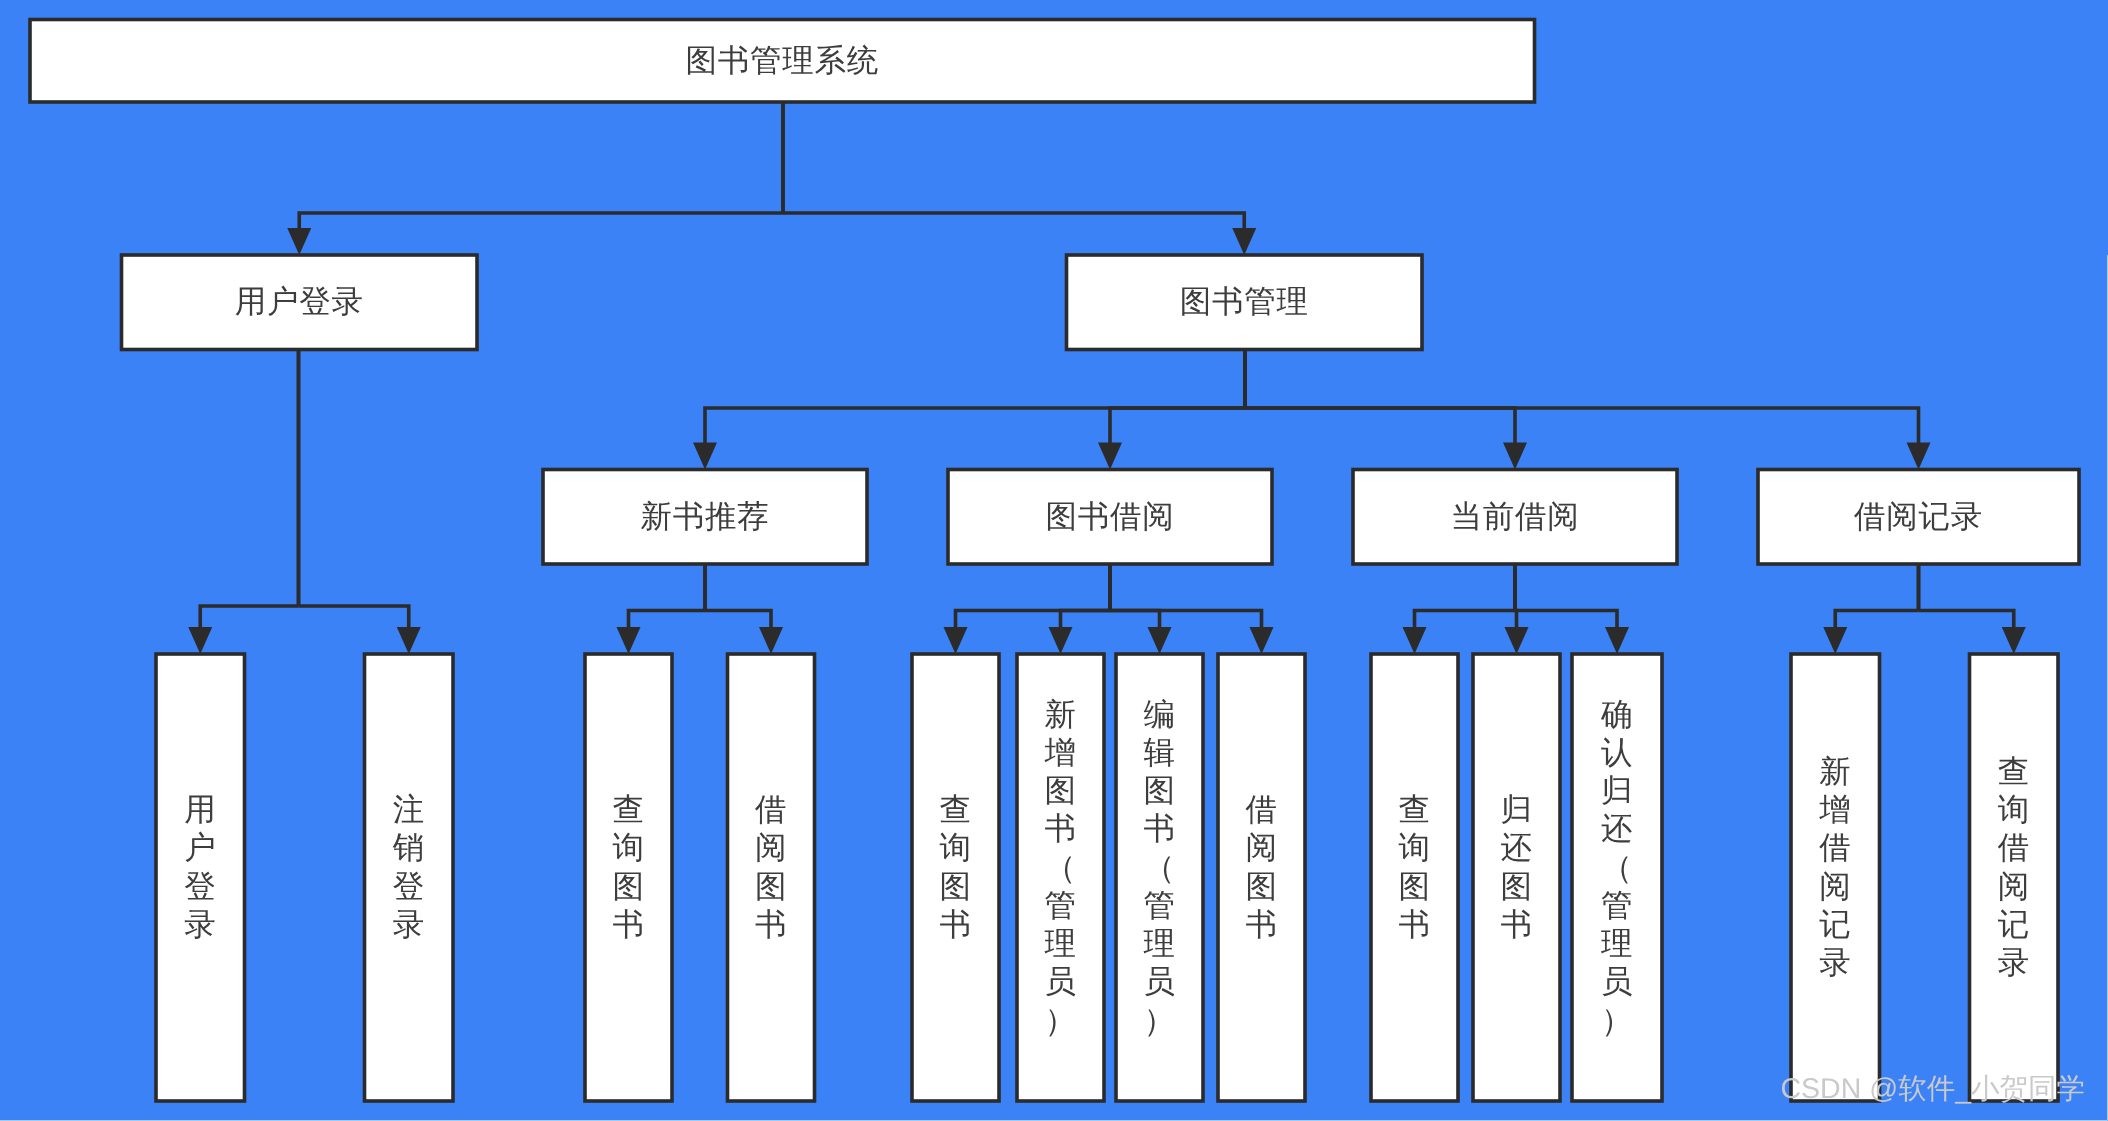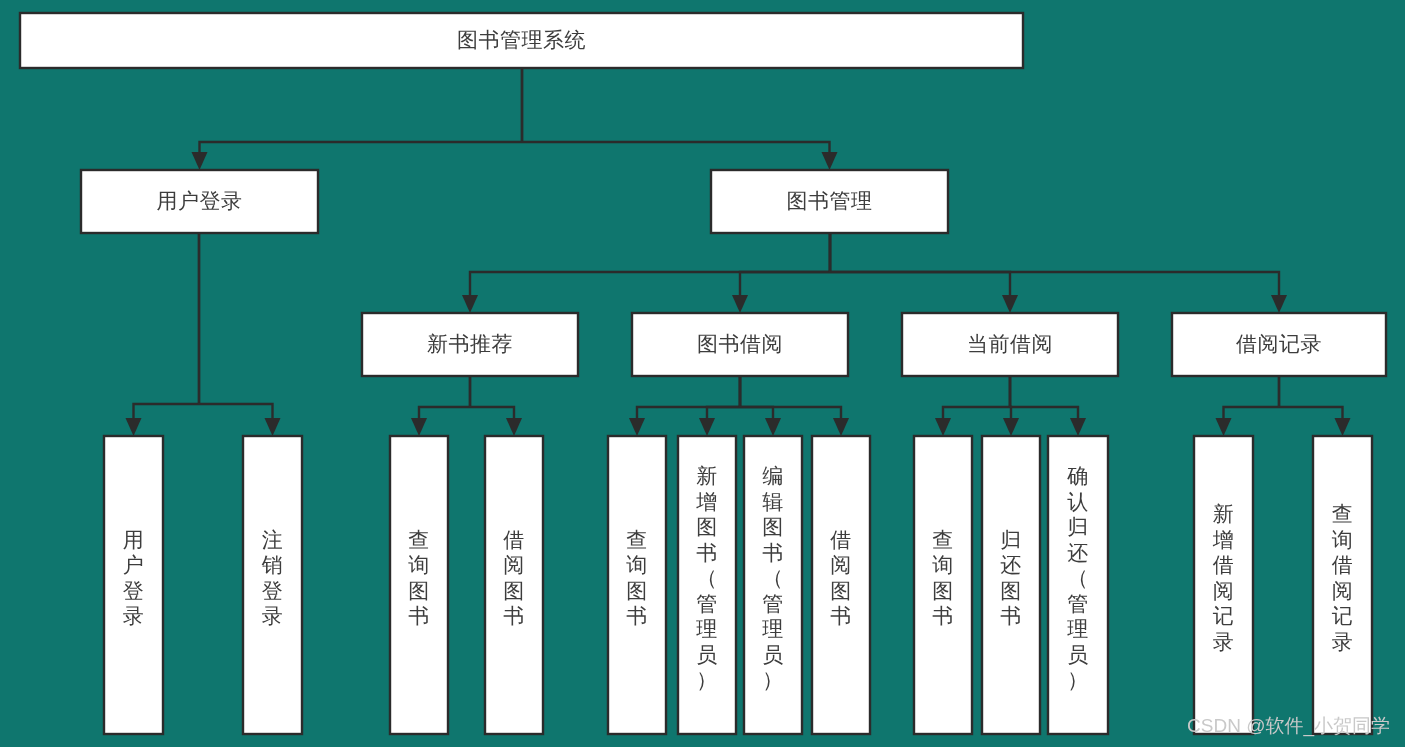--- a/index.html
+++ b/index.html
@@ -11,21 +11,21 @@
   body {
     width: 1405px;
     height: 747px;
     font-family: "Liberation Sans", "DejaVu Sans", sans-serif;
     overflow: hidden;
   }
   #diagram-root {
     position: relative;
     width: 1405px;
     height: 747px;
-    background: #0f766e;
+    background: #3b82f6;
   }
   svg#chart-svg {
     position: absolute;
     left: 0;
     top: 0;
     width: 1405px;
     height: 747px;
     display: block;
   }
   .node-box {

